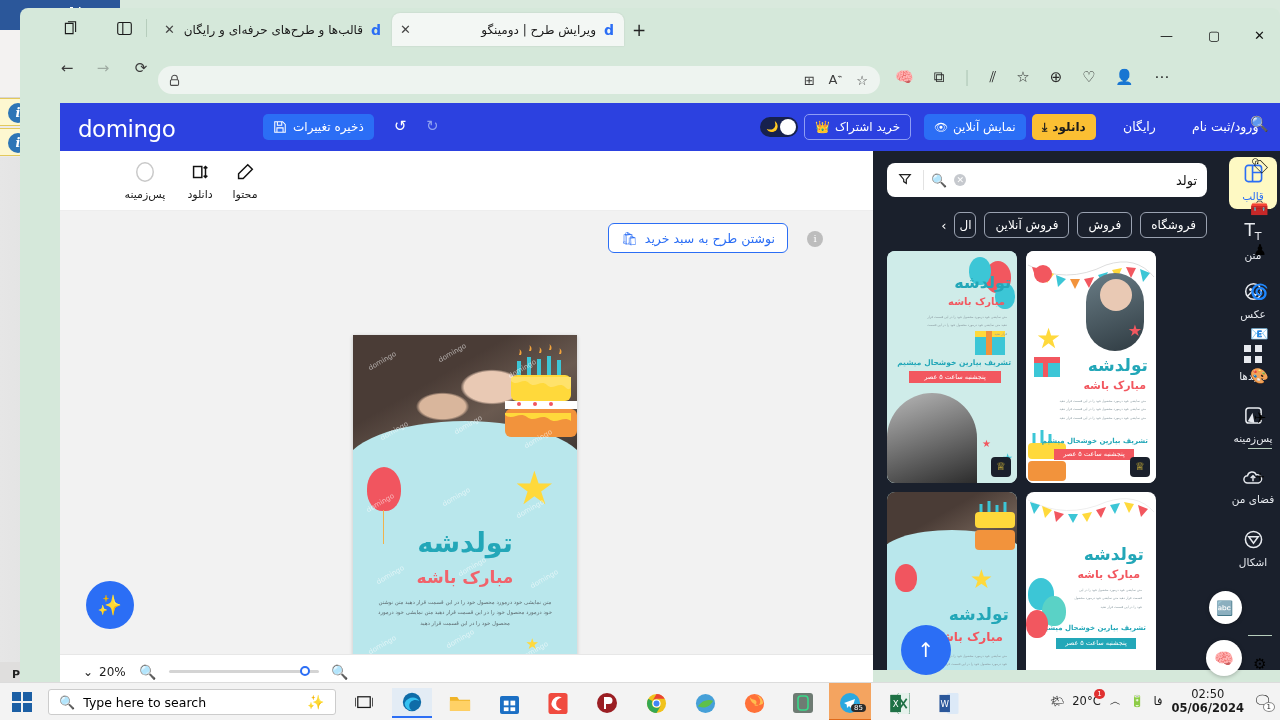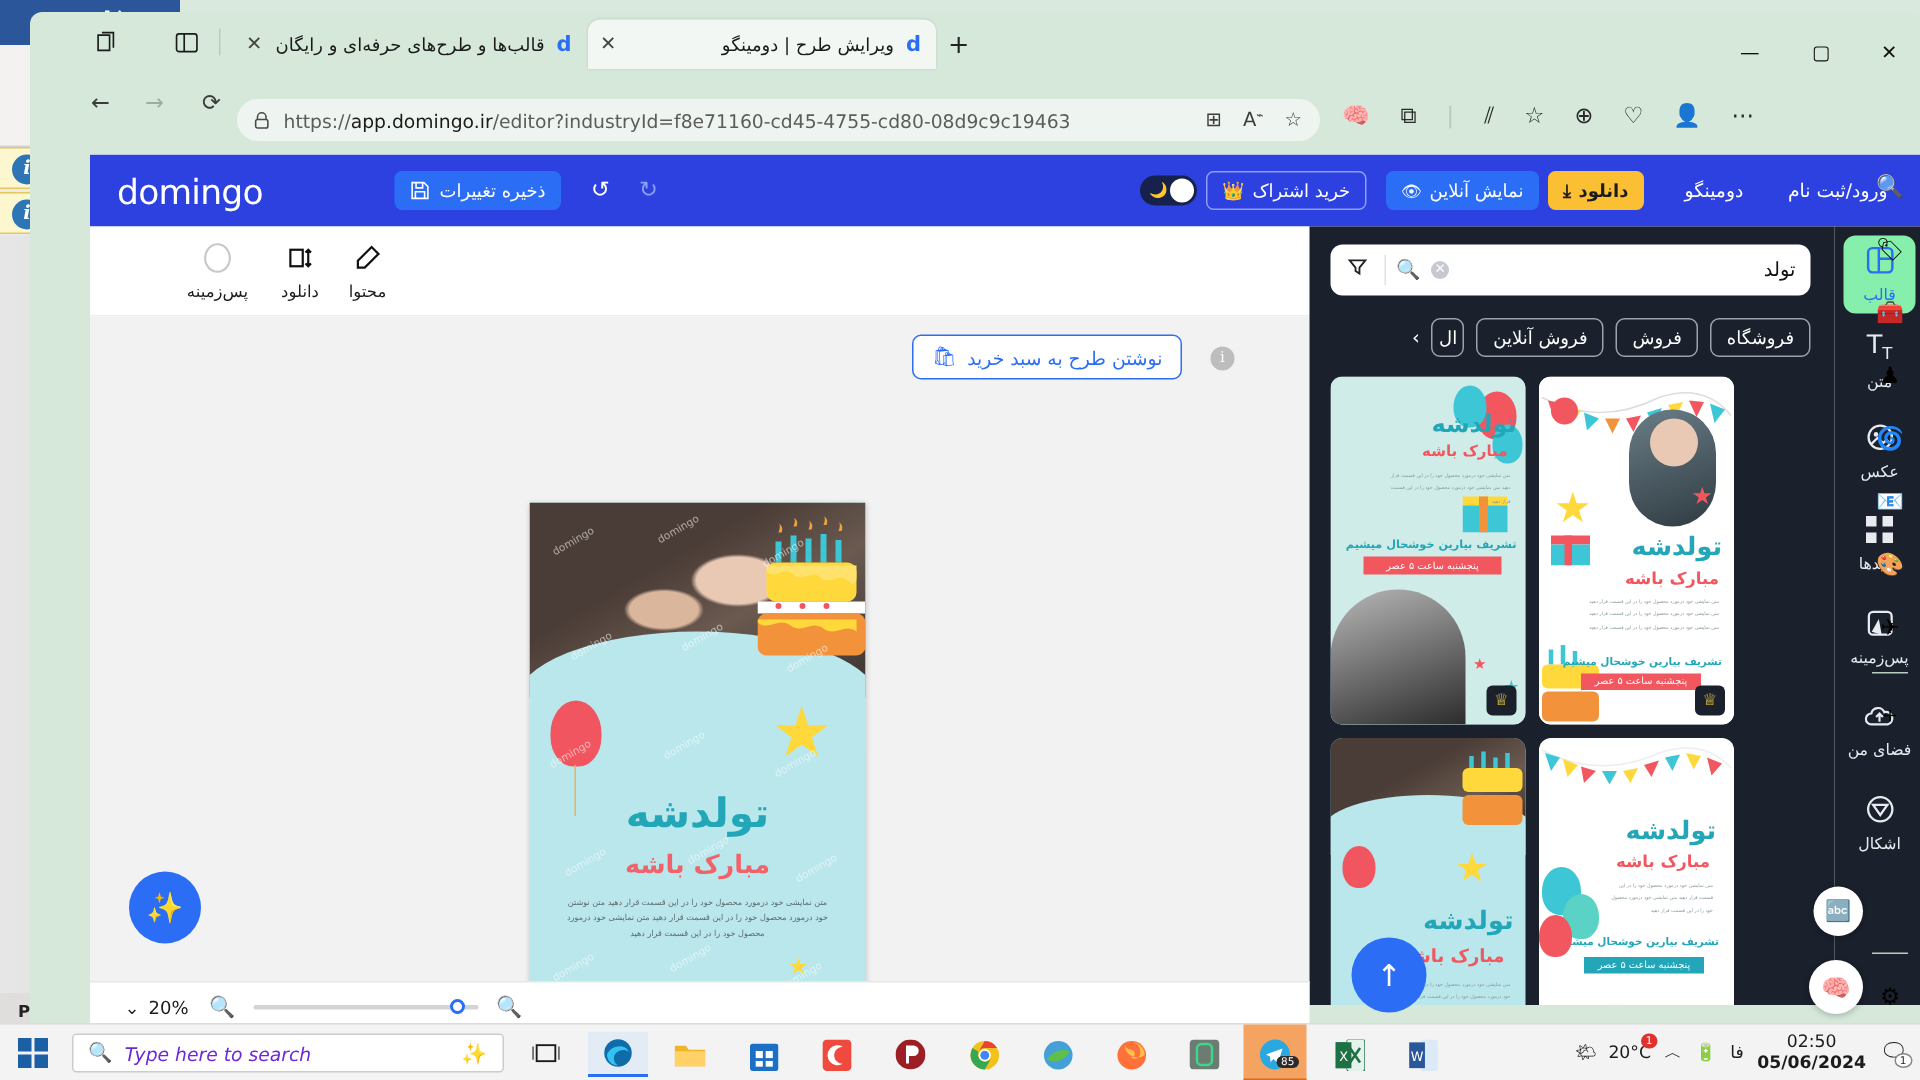--- a/index.html
+++ b/index.html
@@ -117,36 +117,36 @@
   .chip.cut { overflow:hidden; width:22px; padding:5px 4px; }
   .chev-l { color:#fff; font-size:13px; }
   .grid { position:absolute; left:14px; top:100px; width:322px; height:420px; display:flex; flex-wrap:wrap; gap:9px; overflow:hidden; }
   .card { width:130px; height:232px; border-radius:8px; overflow:hidden; position:relative; background:#fff; }
   .crown { position:absolute; right:6px; bottom:6px; width:20px; height:20px; background:#1a202c; border-radius:4px; color:#ffd93b; font-size:11px; text-align:center; line-height:20px;}
   .scrollup { position:absolute; left:881px; top:617px; width:50px; height:50px; border-radius:50%; background:#2b6ef5; color:#fff; font-size:20px; display:flex; align-items:center; justify-content:center;}
 
   
   .rail { position:absolute; left:1163px; top:48px; width:59px; height:519px; background:#1a202c; }
   .rail-item { position:absolute; left:6px; width:48px; height:52px; border-radius:8px; display:flex; flex-direction:column; align-items:center; justify-content:center; color:#e7eaef; }
-  .rail-item.sel { background:#86efac; color:#2b6ef5; }
+  .rail-item.sel { background:#fef9c3; color:#2b6ef5; }
   .rail-ic { font-size:17px; line-height:19px; }
   .rail-lb { font-size:10.5px; margin-top:3px; direction:rtl;}
   .fab-a { position:absolute; left:1189px; top:583px; width:33px; height:33px; border-radius:50%; background:#fff; display:flex; align-items:center; justify-content:center; font-size:14px; box-shadow:0 1px 4px rgba(0,0,0,.25);}
   .fab-b { position:absolute; left:1186px; top:632px; width:36px; height:36px; border-radius:50%; background:#fff; display:flex; align-items:center; justify-content:center; font-size:16px; box-shadow:0 1px 4px rgba(0,0,0,.25);}
 
   
   .sidebar-rail { position:absolute; left:1240px; top:100px; width:40px; height:580px; }
   .srail-ic { position:absolute; left:4px; width:32px; height:32px; display:flex; align-items:center; justify-content:center; font-size:15px; }
   .srail-div { position:absolute; left:8px; width:24px; height:1px; background:#b7cdbd;}
 
   
   .taskbar { position:absolute; left:0; top:682px; width:1280px; height:38px; background:#f3f3f3; border-top:1px solid #dcdcdc;}
   .tb-start { position:absolute; left:12px; top:9px; width:20px; height:20px;}
   .tb-search { position:absolute; left:48px; top:6px; width:288px; height:26px; background:#fff; border:1px solid #ccc; border-radius:3px; display:flex; align-items:center; }
-  .tb-search span.ph { font-size:12.5px; color:#6d28d9; margin-left:8px;font-style:italic;}
+  .tb-search span.ph { font-size:12.5px; color:#000000; margin-left:8px;}
   .tb-app { position:absolute; top:5px; width:40px; height:30px; display:flex; align-items:center; justify-content:center; font-size:17px;}
   .tray { position:absolute; right:8px; top:4px; display:flex; align-items:center; gap:9px; font-size:11.5px; color:#1b1b1b;}
   .clock { text-align:center; line-height:1.25; font-size:11.5px; }
 </style>
 </head>
 <body>
 
 <div class="screen">
 
   <div class="word-bg">
@@ -213,21 +213,20 @@
       <div class="nav-btn" style="left:34px;">←</div>
       <div class="nav-btn" style="left:70px;opacity:.35;">→</div>
       <div class="nav-btn" style="left:108px;">⟳</div>
     </div>
 
     <div class="omnibox">
       <svg width="13" height="13" viewBox="0 0 16 16">
           <path fill="none" stroke="#4a4a4a" stroke-width="1.3" d="M4.5 7V5a3.5 3.5 0 117 0v2"></path>
           <rect x="3" y="7" width="10" height="7" rx="1.5" fill="none" stroke="#4a4a4a" stroke-width="1.3"></rect>
         </svg>
-      <span class="url"><span>https://</span><b>app.domingo.ir</b><span>/editor?industryId=f8e71160-cd45-4755-cd80-08d9c9c19463</span></span>
       <span class="omni-ic">⊞</span>
       <span class="omni-ic" style="margin-left:14px;">A<sup style="font-size:8px">⌁</sup></span>
       <span class="omni-ic" style="margin-left:14px;margin-right:2px;">☆</span>
     </div>
 
     <div style="position:absolute;left:875px;top:60px;display:flex;gap:20px;align-items:center;font-size:15px;color:#2a2a2a;">
       <span>🧠</span>
       <span>⧉</span>
       <span style="color:#b4cbbb;">|</span>
       <span>⫽</span>
@@ -261,21 +260,21 @@
           <span style="font-size:12px;">👑</span>
         </button>
         <button class="btn pill live">
           <span>نمایش آنلاین</span>
           <span style="font-size:11px;">👁</span>
         </button>
         <button class="btn pill dl">
           <span>دانلود</span>
           <span style="font-size:12px;">⤓</span>
         </button>
-        <div class="txtlink" style="left:1063px;">دومینگو</div>
+        <div class="txtlink" style="left:1063px;">رایگان</div>
         <div class="txtlink" style="left:1132px;">ورود/ثبت نام</div>
       </div>
 
       <div class="edtoolbar">
         <div class="edtool" style="left:55px;">
           <div class="ic">
               <svg width="22" height="22" viewBox="0 0 24 24">
                 <ellipse cx="12" cy="12" rx="9" ry="10" fill="none" stroke="#c9c9c9" stroke-width="1.6"></ellipse>
               </svg>
             </div>

